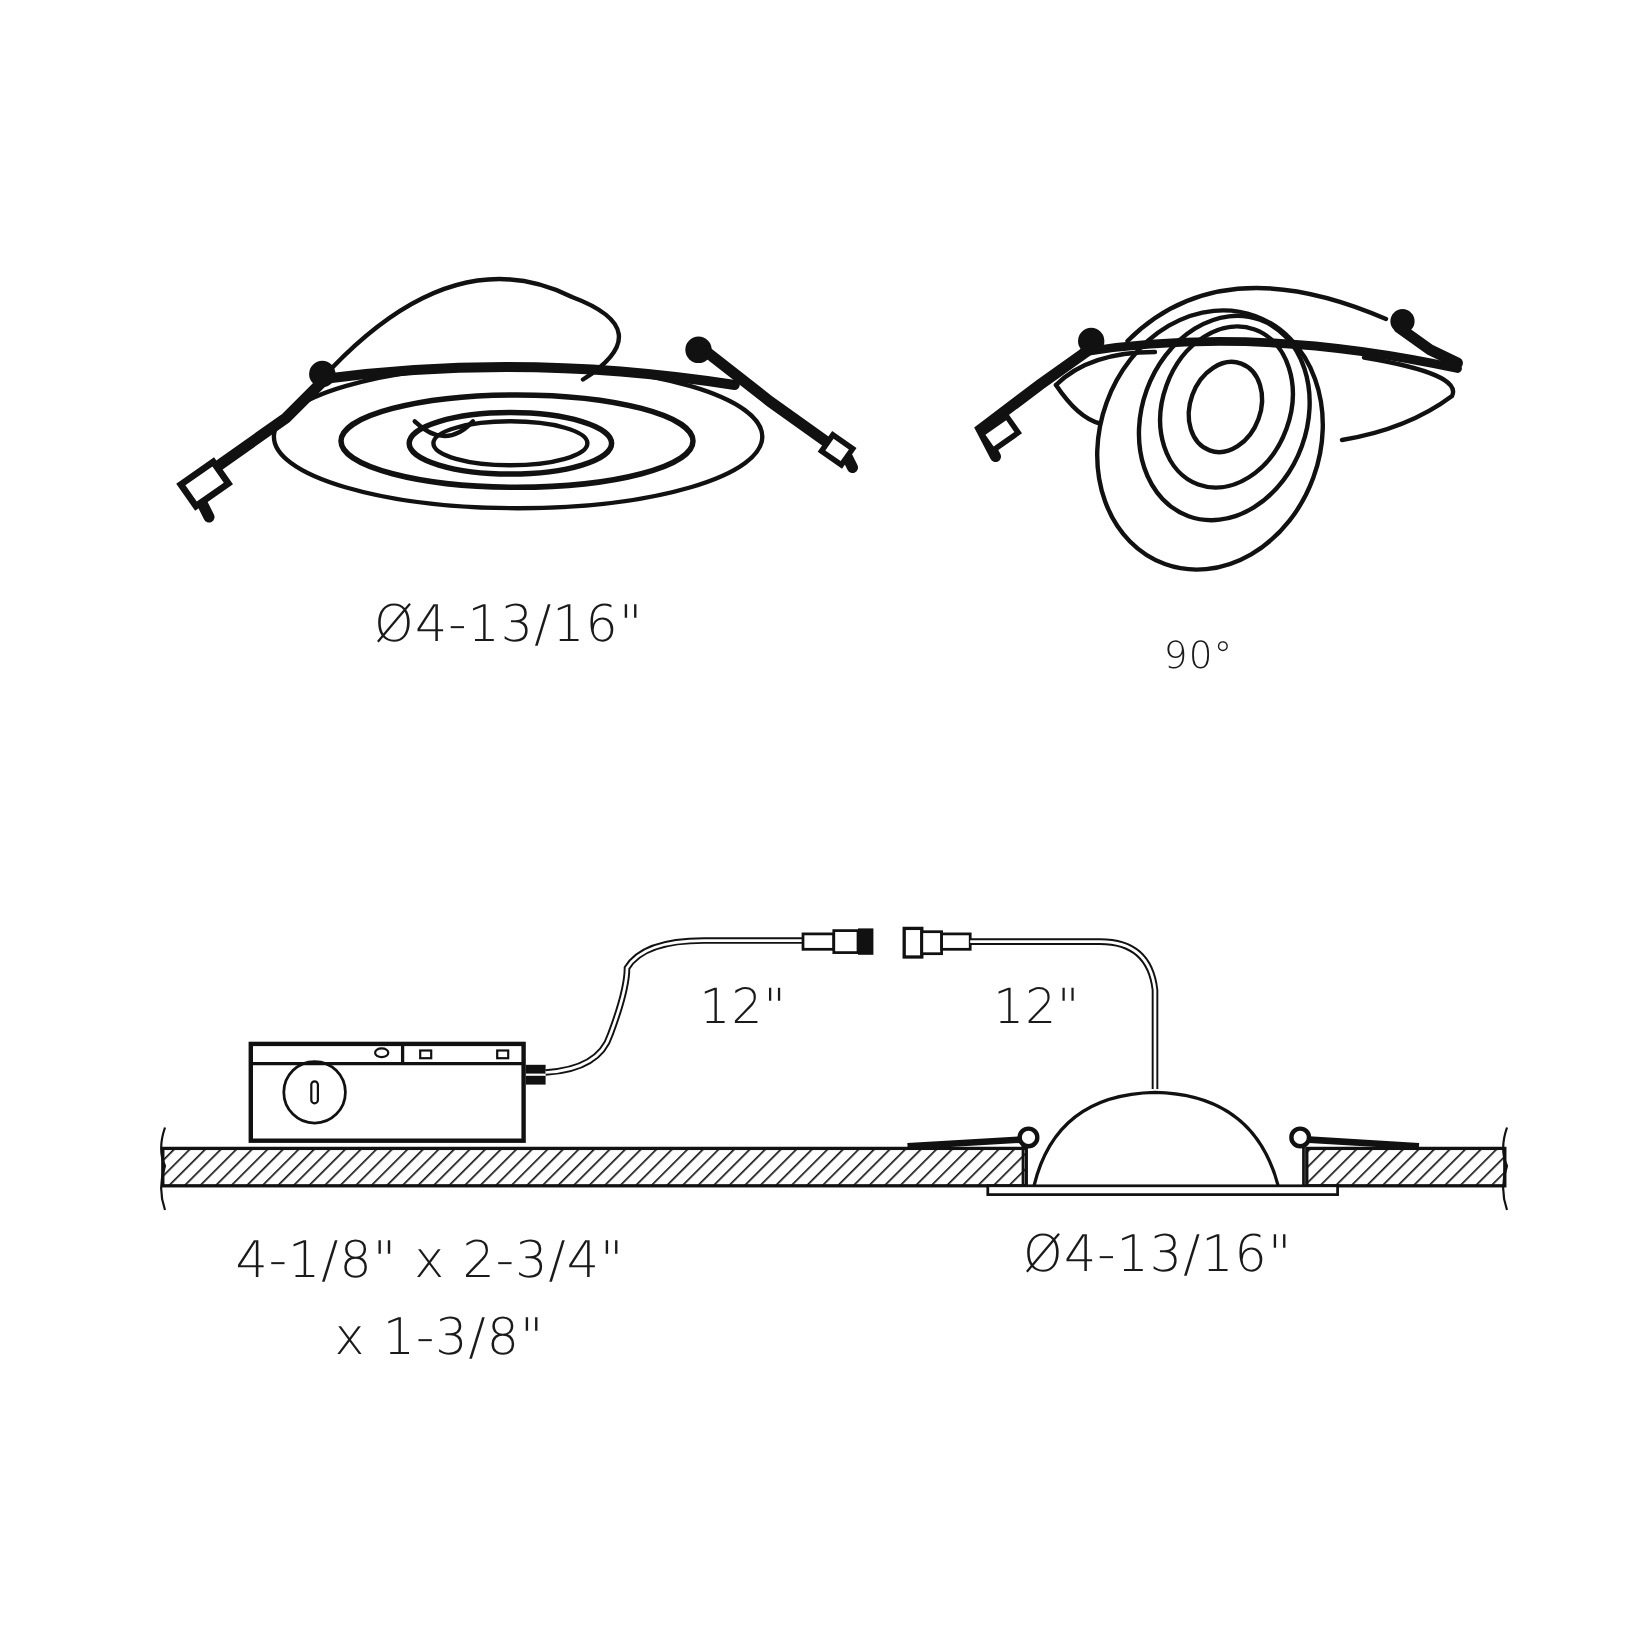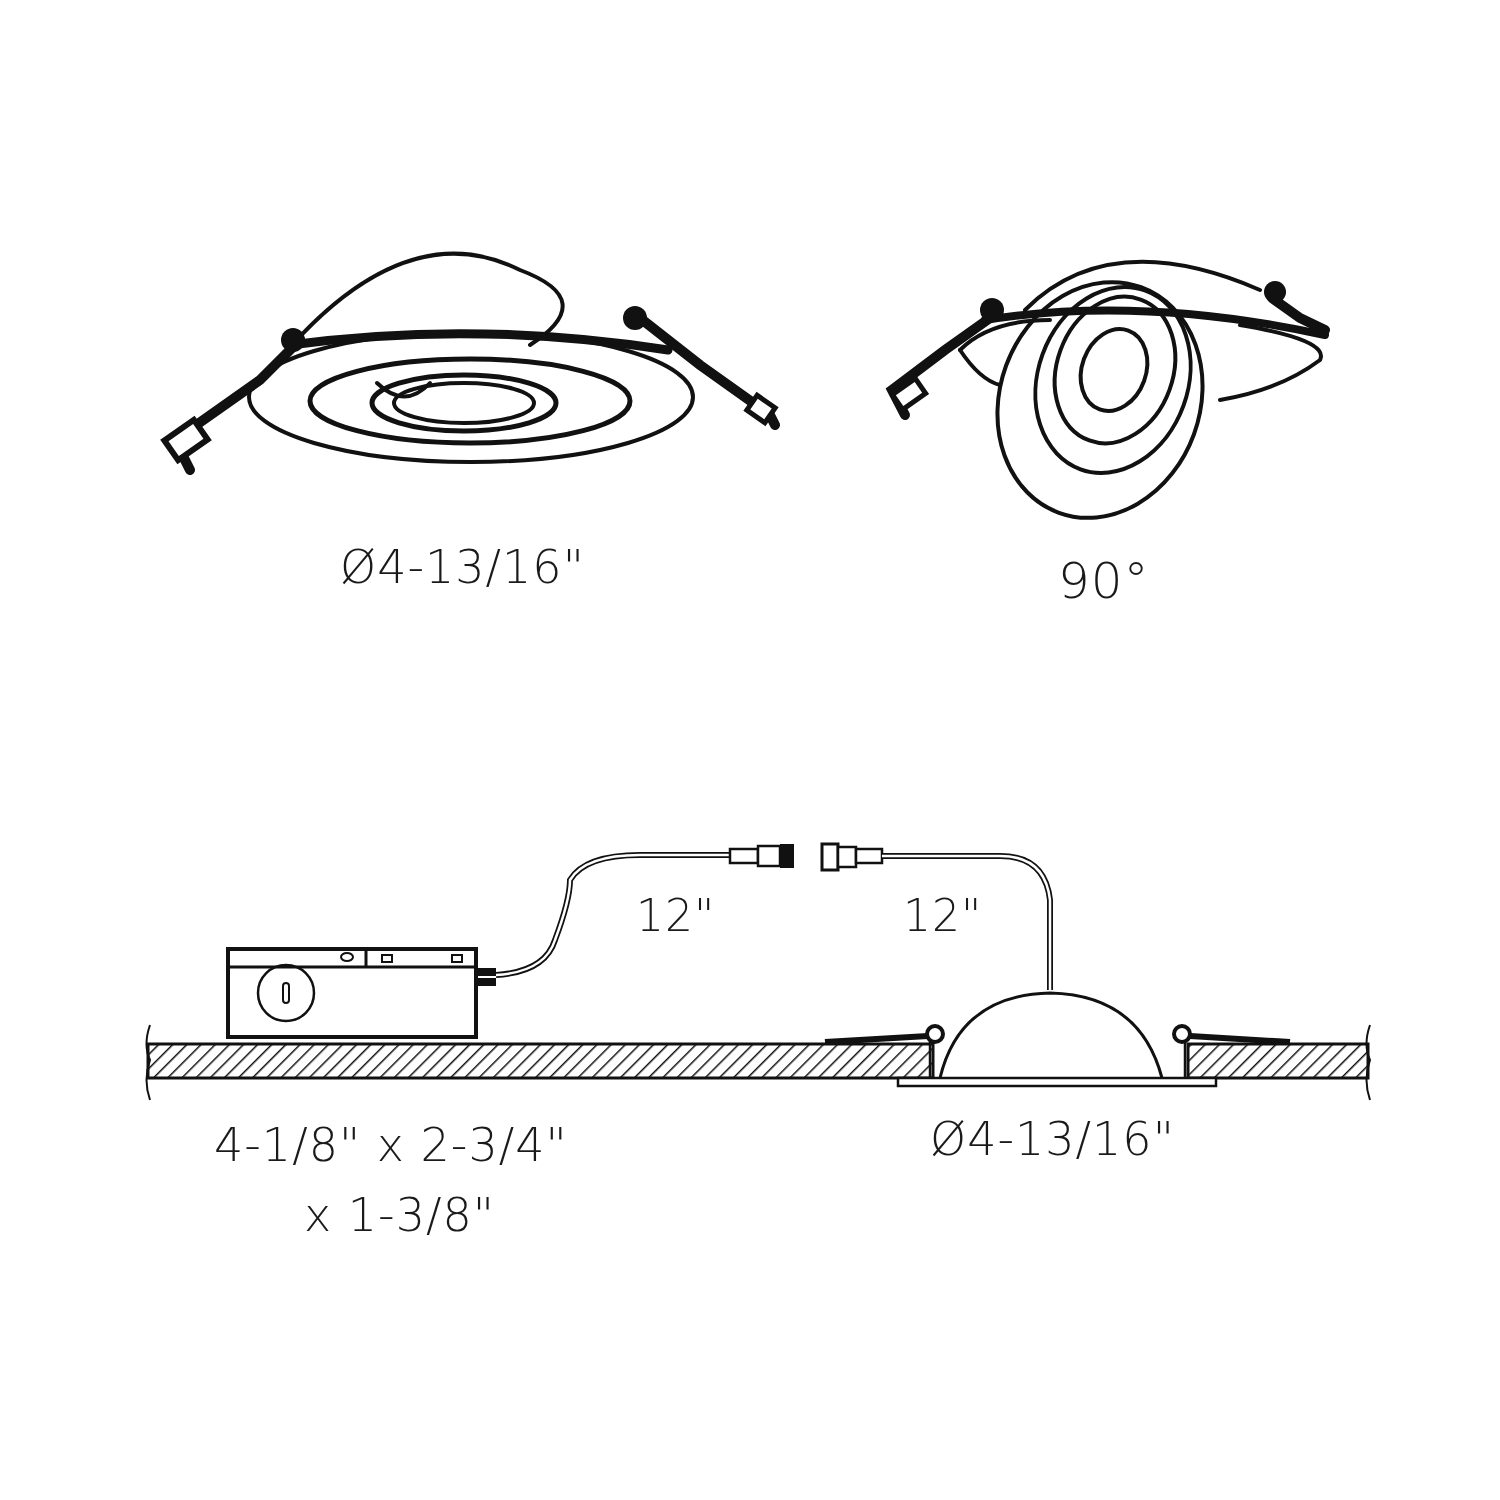--- a/index.html
+++ b/index.html
@@ -2,21 +2,21 @@
 <html><head>
   <meta charset="utf-8">
   <style>
     html, body { margin: 0; padding: 0; background: #ffffff; }
     body { width: 1500px; height: 1500px; position: relative; overflow: hidden;
            font-family: "DejaVu Sans", sans-serif; color: #1a1a1a; }
     svg.drawing { position: absolute; left: 0; top: 0; width: 1500px; height: 1500px; }
     .label { position: absolute; font-family: "DejaVu Sans", sans-serif; font-weight: 300;
              color: #1a1a1a; white-space: nowrap; letter-spacing: 1px; }
     .lbl-top-left { left: 340px; top: 540px; font-size: 46px; }
-    .lbl-top-right { left: 1058px; top: 552px; font-size: 50px; }
+    .lbl-top-right { left: 1058px; top: 576px; font-size: 34px; }
     .lbl-wire-left { left: 636px; top: 890px; font-size: 44px; }
     .lbl-wire-right { left: 903px; top: 890px; font-size: 44px; }
     .lbl-box-1 { left: 214px; top: 1118px; font-size: 46px; }
     .lbl-box-2 { left: 304px; top: 1188px; font-size: 46px; }
     .lbl-bottom-right { left: 930px; top: 1112px; font-size: 46px; }
   </style>
 </head>
 <body>
 
 <svg class="drawing" viewBox="0 0 1500 1500" xmlns="http://www.w3.org/2000/svg">

